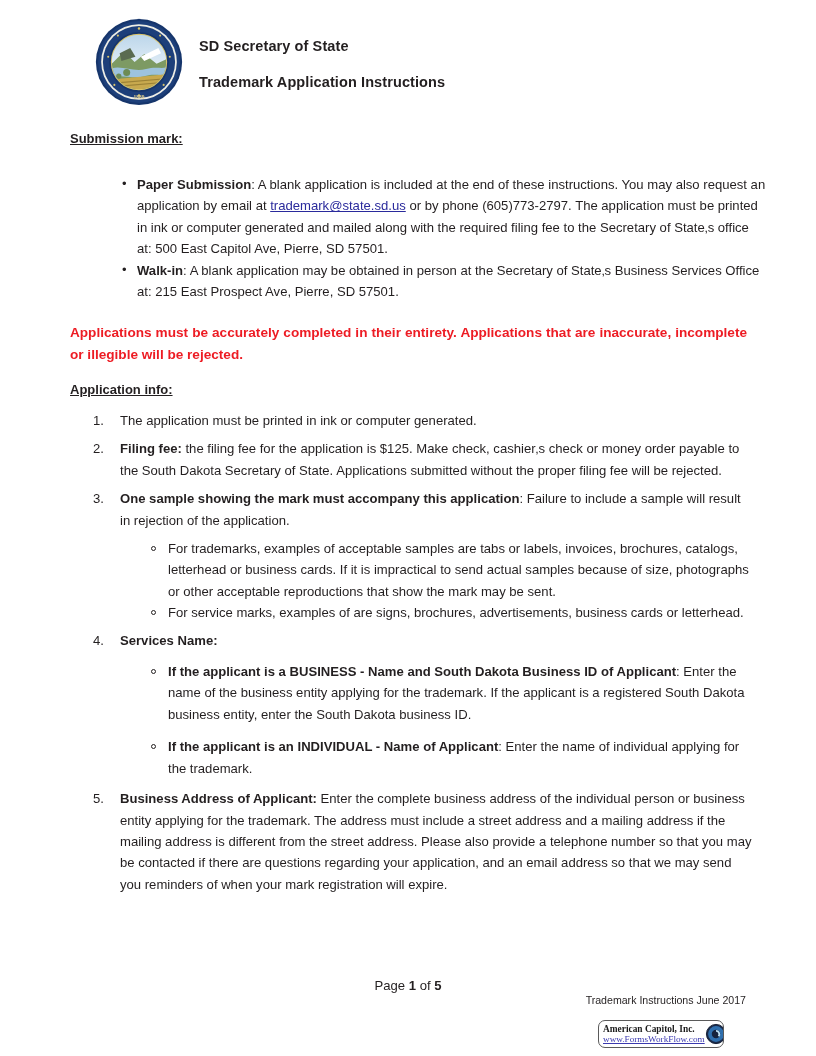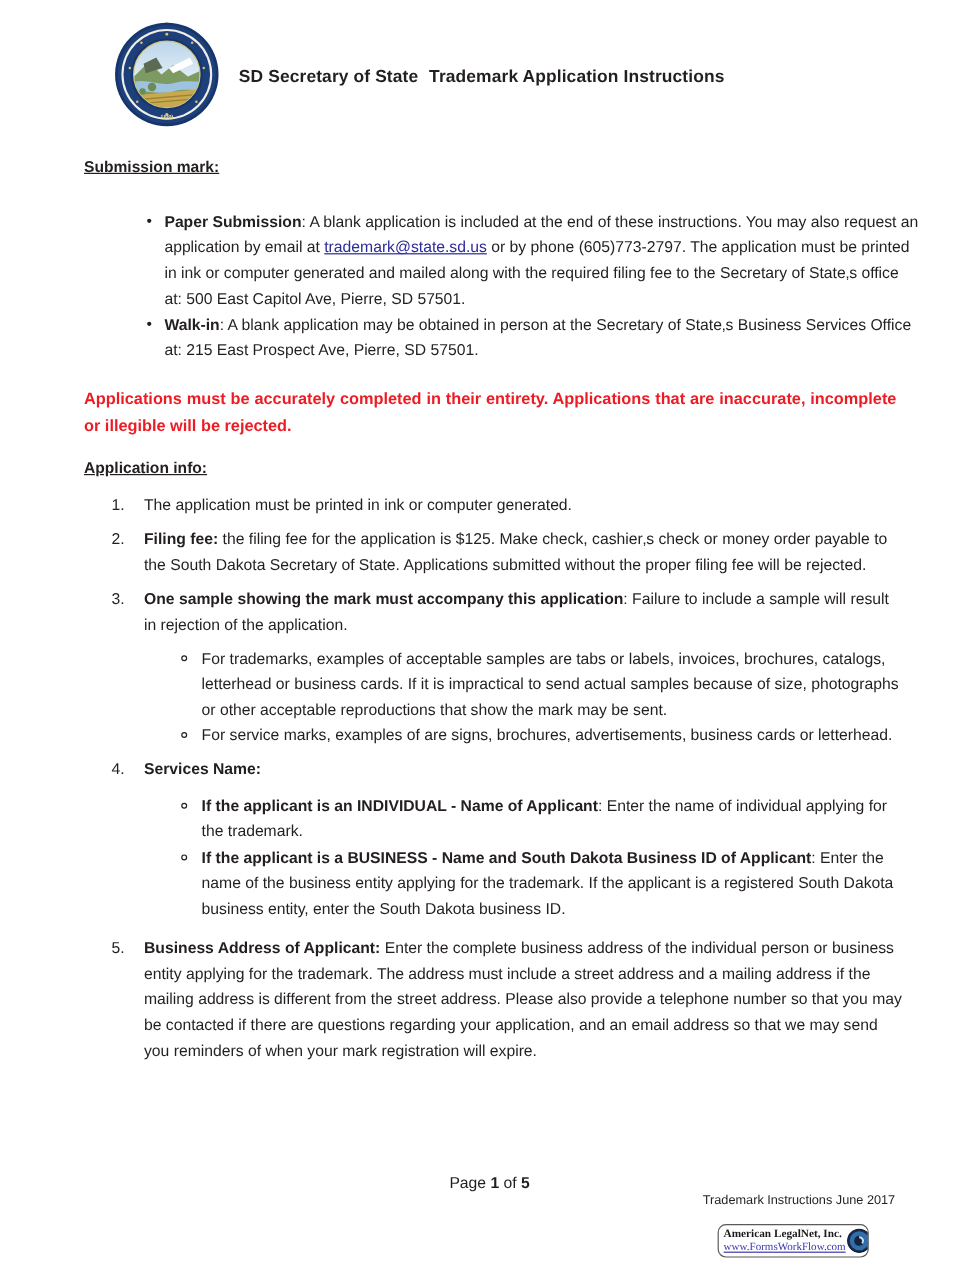--- a/index.html
+++ b/index.html
@@ -33,23 +33,23 @@
     gap: 16px;
   }
   .seal {
     width: 88px;
     height: 88px;
     position: relative;
     flex: 0 0 auto;
   }
   .header-titles {
     display: flex;
-    flex-direction: row;
+    flex-direction: column;
     justify-content: center;
-    gap: 9px;
+    gap: 20px;
     padding-top: 4px;
   }
   .header-line {
     font-size: 14.5px;
     font-weight: bold;
     color: #231f20;
     letter-spacing: 0.1px;
     white-space: nowrap;
   }
 
@@ -328,43 +328,43 @@
         <li class="sub-item">
           <span>For service marks, examples of are signs, brochures, advertisements, business cards or letterhead.</span>
         </li>
       </ul>
     </li>
 
     <li class="num-item" style="margin-bottom:6px;">
       <span class="marker">4.</span>
       <b>Services Name:</b>
       <ul class="sub-list" style="margin-top:10px; margin-left:28px;">
+        <li class="sub-item" style="margin-bottom:11px;">
+          <b>If the applicant is a BUSINESS - Name and South Dakota Business ID of Applicant</b><span>: Enter the name of the business entity applying for the trademark. If the applicant is a registered South Dakota business entity, enter the South Dakota business ID.</span>
+        </li>
         <li class="sub-item">
           <b>If the applicant is an INDIVIDUAL - Name of Applicant</b><span>: Enter the name of individual applying for the trademark.</span>
         </li>
-        <li class="sub-item" style="margin-bottom:11px;">
-          <b>If the applicant is a BUSINESS - Name and South Dakota Business ID of Applicant</b><span>: Enter the name of the business entity applying for the trademark. If the applicant is a registered South Dakota business entity, enter the South Dakota business ID.</span>
-        </li>
       </ul>
     </li>
 
     <li class="num-item" style="margin-top:9px;">
       <span class="marker">5.</span>
       <b>Business Address of Applicant:</b><span> Enter the complete business address of the individual person or business entity applying for the trademark. The address must include a street address and a mailing address if the mailing address is different from the street address. Please also provide a telephone number so that you may be contacted if there are questions regarding your application, and an email address so that we may send you reminders of when your mark registration will expire.</span>
     </li>
 
   </ol>
 
   <div class="page-num"><span>Page </span><b>1</b><span> of </span><b>5</b></div>
 
   <div class="footer-note">Trademark Instructions June 2017</div>
 
   <div class="alnet">
     <div class="alnet-text">
-      <div class="alnet-name">American LegalNet, Inc.</div>
+      <div class="alnet-name">American Capitol, Inc.</div>
       <div class="alnet-url">www.FormsWorkFlow.com</div>
     </div>
     <div class="alnet-logo">
       <svg viewBox="0 0 24 24" width="22" height="22" aria-hidden="true">
         <circle cx="12" cy="12" r="10.5" fill="#1b2a4a"></circle>
         <circle cx="12" cy="12" r="8.6" fill="#2f6fae"></circle>
         <path d="M12 3.4 a8.6 8.6 0 0 1 0 17.2 a5.4 5.4 0 0 0 0 -17.2 Z" fill="#7fc0e8"></path>
         <circle cx="12" cy="12" r="4.6" fill="#16233d"></circle>
         <path d="M12 7.6 a4.6 4.6 0 0 1 3.6 7.4 l-1.6 -1.1 a2.6 2.6 0 0 0 -2 -4.3 Z" fill="#bfe2f5"></path>
         <circle cx="12" cy="12" r="10.5" fill="none" stroke="#0f1a30" stroke-width="1"></circle>

